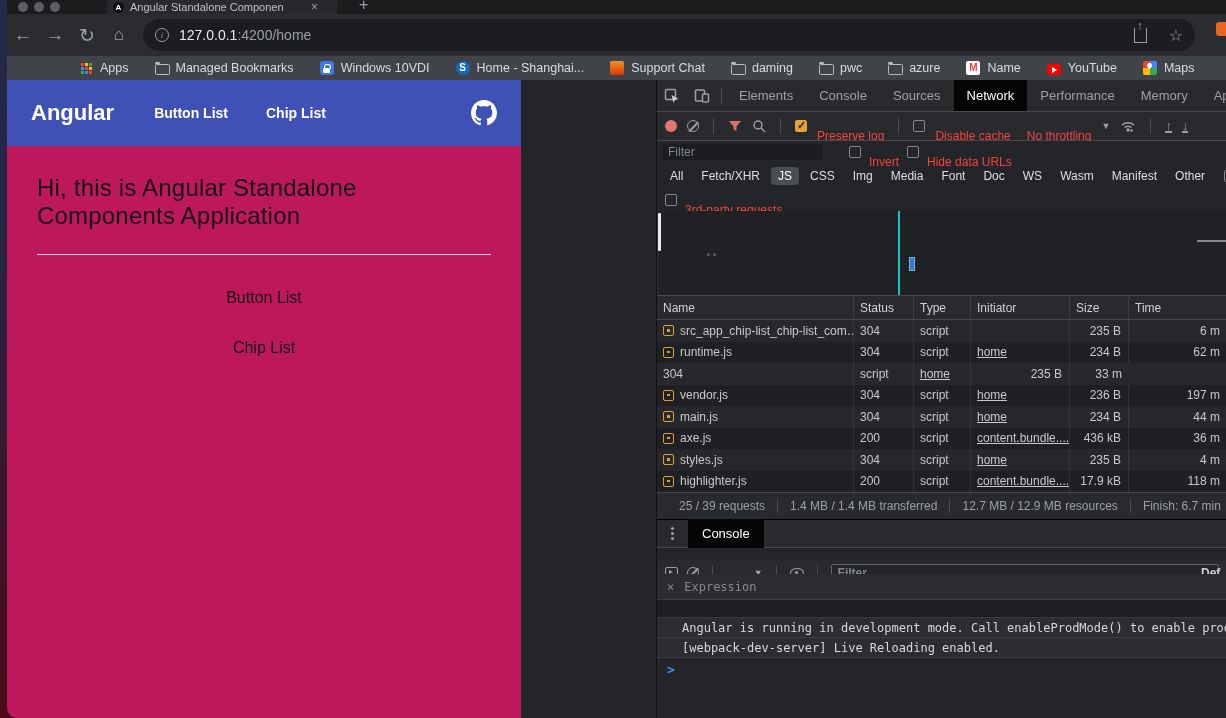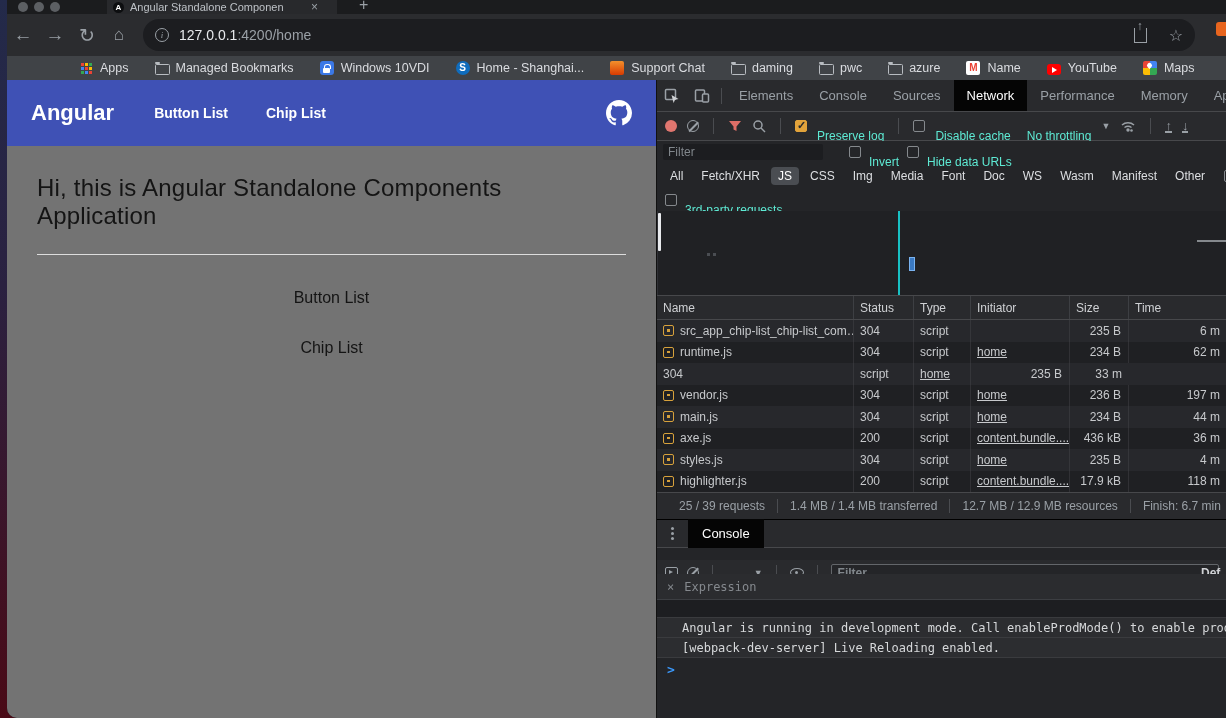--- a/index.html
+++ b/index.html
@@ -63,21 +63,21 @@
   [data-icon-type="gmail"] .bm-icon::before { content:"M"; position:absolute; left:0; width:14px; text-align:center;
     color:#ea4335; font-weight:bold; font-size:10px; line-height:14px; }
   [data-icon-type="youtube"] .bm-icon { background:#f00; border-radius:3px; height:11px; top:1px; }
   [data-icon-type="youtube"] .bm-icon::before { content:""; position:absolute; left:5px; top:3px;
     border-left:5px solid #fff; border-top:3px solid transparent; border-bottom:3px solid transparent; }
   [data-icon-type="maps"] .bm-icon { background:conic-gradient(#4285f4 0 25%,#34a853 0 50%,#fbbc04 0 75%,#ea4335 0 100%); border-radius:2px; }
   [data-icon-type="maps"] .bm-icon::before { content:""; position:absolute; left:4.5px; top:2px; width:5px; height:5px;
     background:#fff; border-radius:50% 50% 50% 0; transform:rotate(-45deg); }
 
   
-  #app { position:absolute; left:0; top:80px; width:649px; height:638px; background:#737373; overflow:hidden; }
+  #app { position:absolute; left:0; top:80px; width:514px; height:638px; background:#be185d; overflow:hidden; }
   #app-header { height:66px; background:#3f51b5; display:flex; align-items:center; padding:0 24px; }
   #brand { color:#fff; font-size:22px; font-weight:bold; }
   #app-nav { display:flex; gap:38px; margin-left:40px; }
   .app-nav-item { color:#fff; font-size:14px; font-weight:bold; }
   #gh { margin-left:auto; width:26px; height:26px; }
   #app-main { padding:28px 30px 0 30px; }
   #app-h1 { font-size:24px; color:#141414; font-weight:400; letter-spacing:0.2px; }
   #app-hr { border:none; border-top:1px solid #ddd; margin:24px 0 0 0; }
   #app-links { margin-top:34px; display:flex; flex-direction:column; gap:32px; }
   .app-link { text-align:center; font-size:16px; color:#141414; }
@@ -95,21 +95,21 @@
   .dt-tab.active { background:#050505; color:#fff; }
 
   #dt-nettoolbar { top:32px; height:29px; background:#292a2d; border-bottom:1px solid #47484b;
     display:flex; align-items:center; gap:10px; padding:0 8px; }
   #rec { width:12px; height:12px; border-radius:50%; background:#e0766f; }
   .nosign { width:12px; height:12px; border:1.5px solid #9aa0a6; border-radius:50%; position:relative; }
   .nosign::after { content:""; position:absolute; left:-1px; top:4.5px; width:13px; height:1.5px; background:#9aa0a6; transform:rotate(-45deg); }
   .cb { width:12px; height:12px; border:1.5px solid #85898d; border-radius:2px; flex:0 0 auto; }
   .cb.checked { background:#e2a33b; border-color:#e2a33b; position:relative; }
   .cb.checked::after { content:"✓"; position:absolute; left:1px; top:-2px; color:#292a2d; font-size:11px; font-weight:bold; }
-  .tool-label { color:#5eead4; white-space:nowrap;margin-top:20px; }
+  .tool-label { color:#ef4444; white-space:nowrap;margin-top:20px; }
   .caret { color:#9aa0a6; font-size:9px; }
   .arrow-io { color:#9aa0a6; font-size:13px; font-weight:bold; border-bottom:2px solid #9aa0a6; line-height:11px; }
 
   #dt-filterrow { top:61px; height:22px; background:#242528; display:flex; align-items:center; gap:8px; padding:0 6px; }
   #net-filter { width:160px; height:16px; background:#1c1d20; border-radius:2px; color:#80868b;
     font-size:12px; padding:0 5px; line-height:16px; }
   #dt-typesrow { top:83px; height:26px; display:flex; align-items:center; gap:4px; padding:0 6px; }
   .typepill { padding:2px 7px; border-radius:4px; color:#dddfe2; white-space:nowrap; }
   .typepill.active { background:#4a4d52; color:#fff; }
   #dt-thirdrow { top:109px; height:22px; display:flex; align-items:center; gap:8px; padding:0 8px; color:#cfd1d4; }

